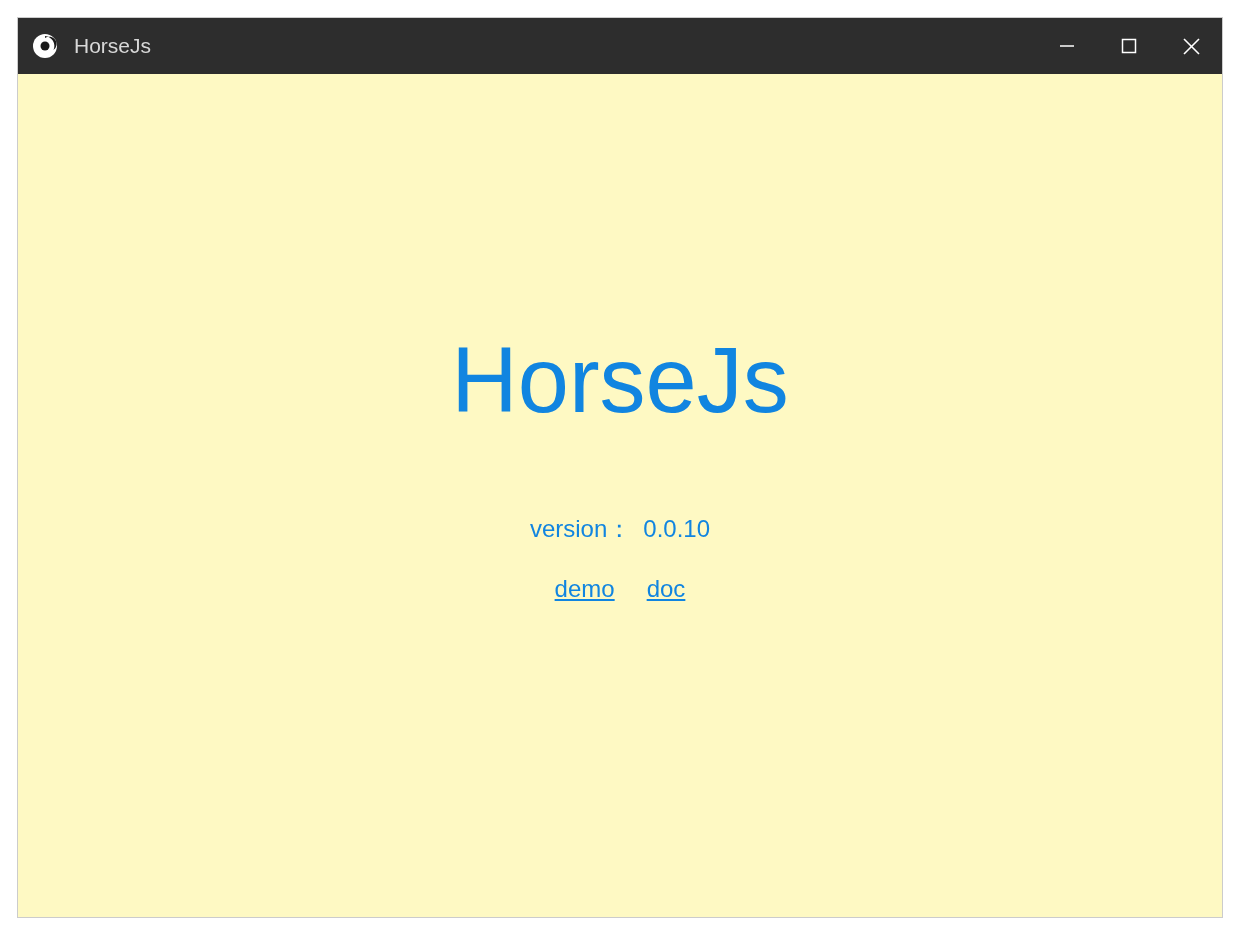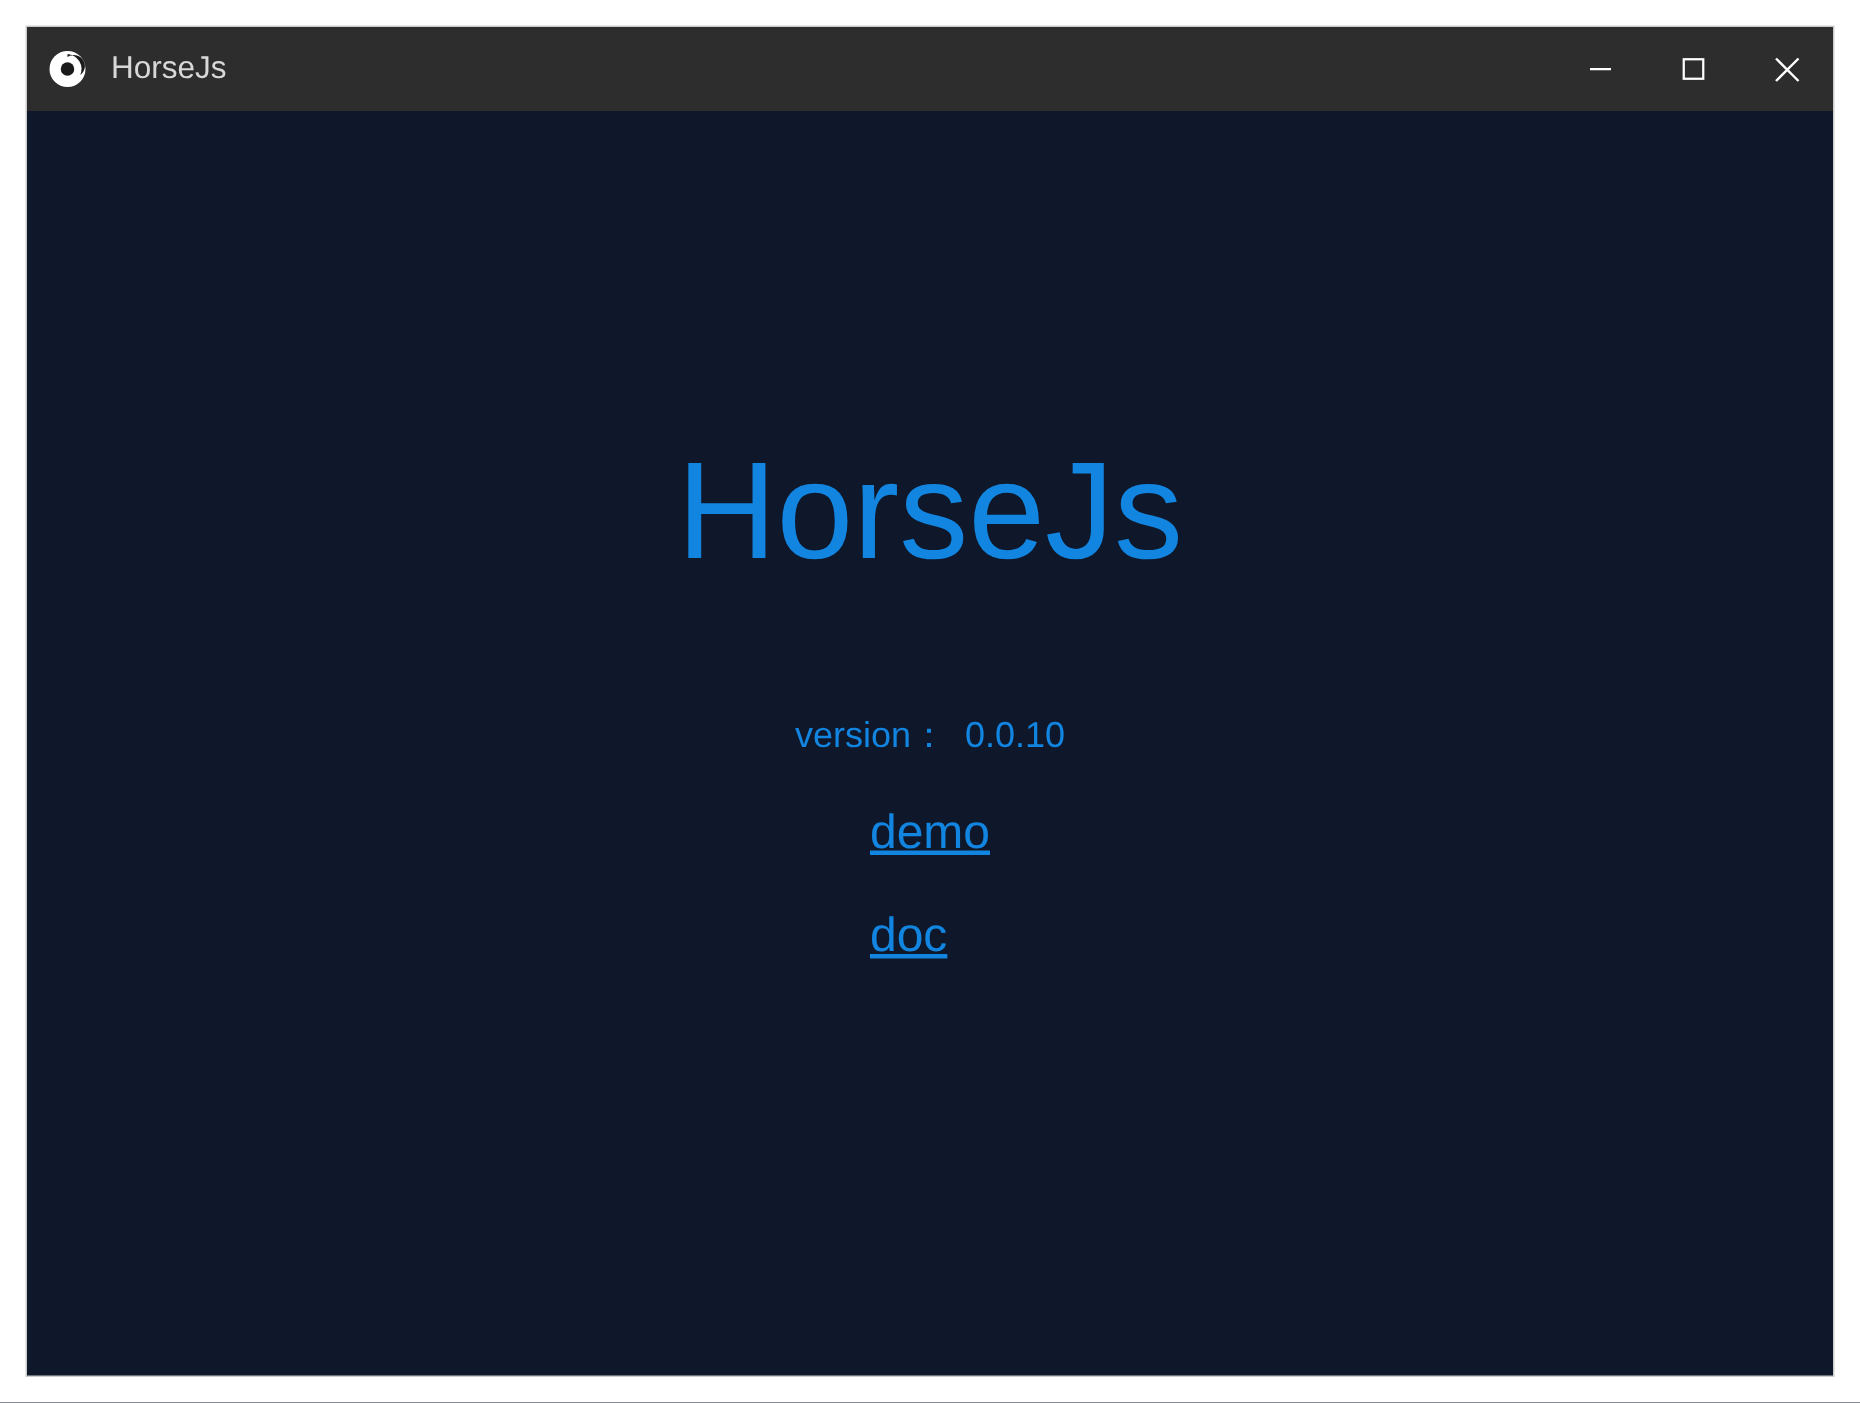--- a/index.html
+++ b/index.html
@@ -11,21 +11,21 @@
       background: #ffffff;
       font-family: Arial, "Helvetica Neue", Helvetica, sans-serif;
       width: 1240px;
       height: 935px;
       overflow: hidden;
       padding: 18px;
     }
     .window {
       width: 100%;
       height: 100%;
-      background: #0f172a;
+      background: #fef9c3;
       display: flex;
       flex-direction: column;
       box-shadow: 0 0 0 1px rgba(0,0,0,0.2);
     }
     .titlebar {
       height: 56px;
       background: #2d2d2d;
       display: flex;
       align-items: center;
       padding-left: 14px;
@@ -97,22 +97,21 @@
     .version-sep {
       margin: 0 4px 0 0;
     }
     .version-value {
       margin-left: 8px;
       text-align: center;
     }
     .links-line {
       display: flex;
       gap: 32px;
-      font-size: 32px;
-      flex-direction: column;
+      font-size: 24px;
     }
     .link {
       color: #1185e0;
       text-decoration: underline;
       cursor: pointer;
     }
   </style>
 </head>
 <body>
 

